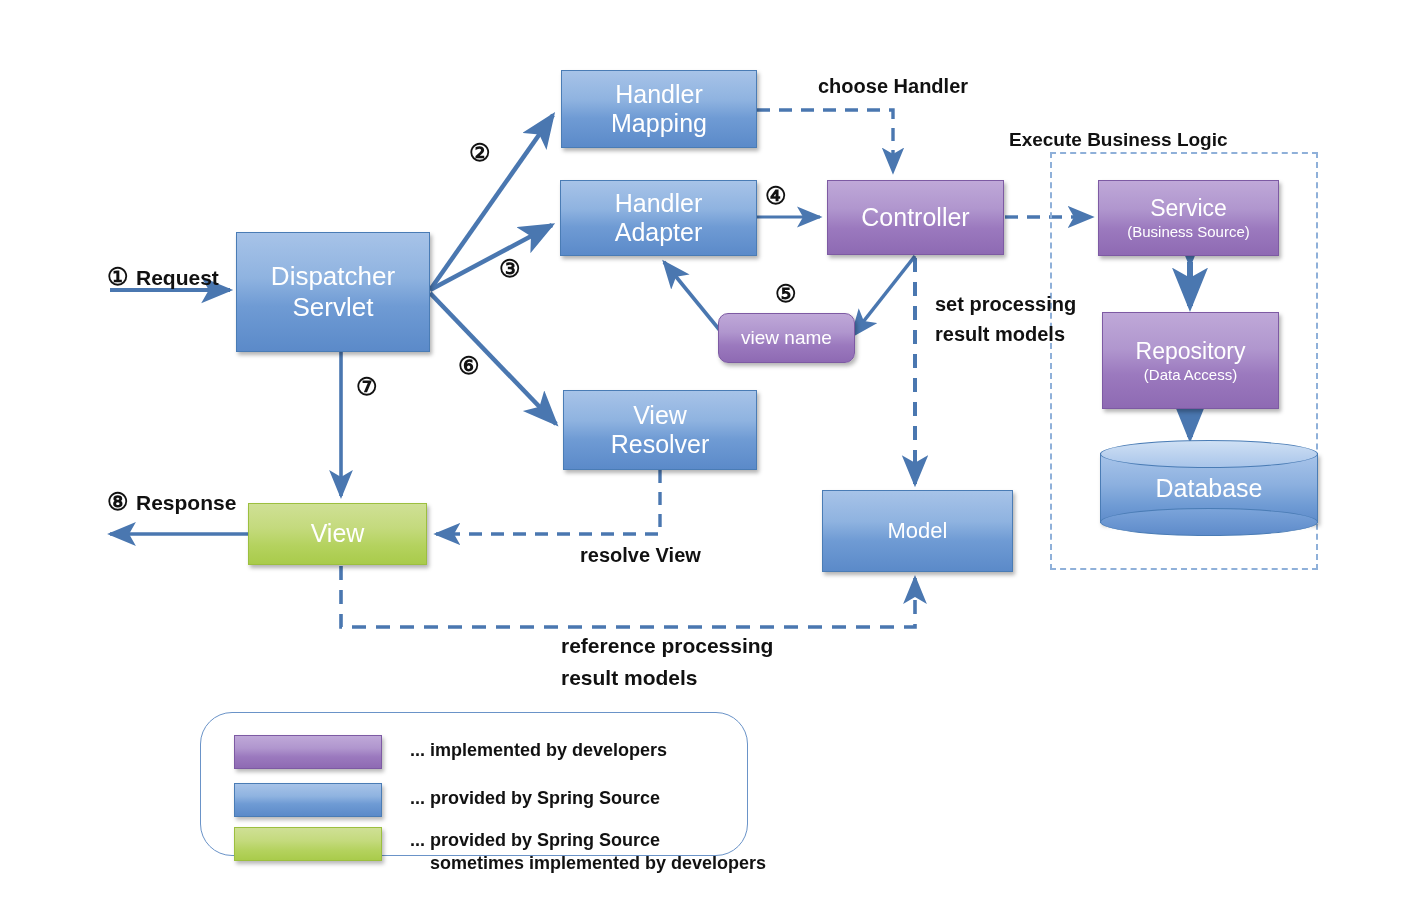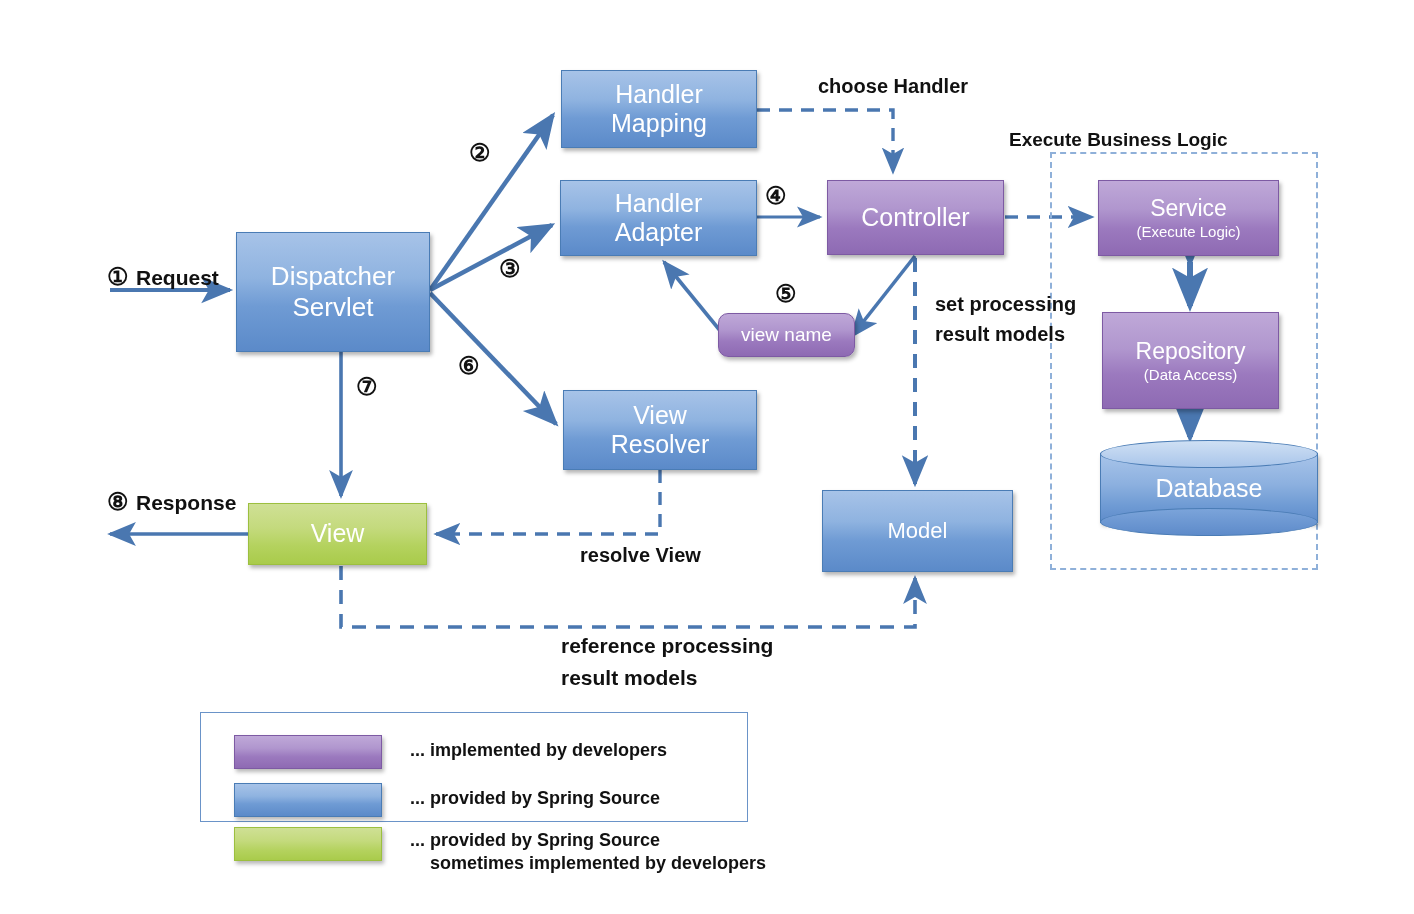--- a/index.html
+++ b/index.html
@@ -162,40 +162,40 @@
 
   <div class="node blue" style="left:560px;top:180px;width:197px;height:76px;font-size:25px;">
     <span class="l1">Handler</span>
     <span class="l2">Adapter</span>
   </div>
 
   <div class="node purple" style="left:827px;top:180px;width:177px;height:75px;font-size:25px;">
     <span class="l1">Controller</span>
   </div>
 
-  <div class="node purple pill" style="left:718px;top:313px;width:137px;height:44px;font-size:19px;">
+  <div class="node purple pill" style="left:718px;top:313px;width:137px;height:50px;font-size:19px;">
     <span class="l1">view name</span>
   </div>
 
   <div class="node blue" style="left:563px;top:390px;width:194px;height:80px;font-size:25px;">
     <span class="l1">View</span>
     <span class="l2">Resolver</span>
   </div>
 
   <div class="node green" style="left:248px;top:503px;width:179px;height:62px;font-size:25px;">
     <span class="l1">View</span>
   </div>
 
   <div class="node blue" style="left:822px;top:490px;width:191px;height:82px;font-size:22px;">
     <span class="l1">Model</span>
   </div>
 
   <div class="node purple sub" style="left:1098px;top:180px;width:181px;height:76px;font-size:23px;">
     <span class="l1">Service</span>
-    <span class="sub">(Execute Logic)</span>
+    <span class="sub">(Business Source)</span>
   </div>
 
   <div class="node purple sub" style="left:1102px;top:312px;width:177px;height:97px;font-size:23px;">
     <span class="l1">Repository</span>
     <span class="sub">(Data Access)</span>
   </div>
 
   <div class="cylinder" style="left:1100px;top:440px;width:218px;height:96px;">
     <div class="cyl-body"></div>
     <div class="cyl-bottom"></div>
@@ -219,21 +219,21 @@
   <div class="lbl" style="left:818px;top:74px;font-size:20px;">choose Handler</div>
 
   <div class="lbl" style="left:935px;top:292px;font-size:20px;">set processing</div>
   <div class="lbl" style="left:935px;top:322px;font-size:20px;">result models</div>
 
   <div class="lbl" style="left:580px;top:543px;font-size:20px;">resolve View</div>
 
   <div class="lbl" style="left:561px;top:633px;font-size:21px;">reference processing</div>
   <div class="lbl" style="left:561px;top:665px;font-size:21px;">result models</div>
 
-  <div class="legend" style="left:200px;top:712px;width:548px;height:110px;">
+  <div class="legend" style="left:200px;top:712px;width:548px;height:144px;border-radius:32px;">
 
     <div class="legend-row" style="left:33px;top:22px;">
       <div class="swatch purple"></div>
       <div class="legend-text" style="margin-left:28px;margin-top:4px;">... implemented by developers</div>
     </div>
 
     <div class="legend-row" style="left:33px;top:70px;">
       <div class="swatch blue"></div>
       <div class="legend-text" style="margin-left:28px;margin-top:4px;">... provided by Spring Source</div>
     </div>

